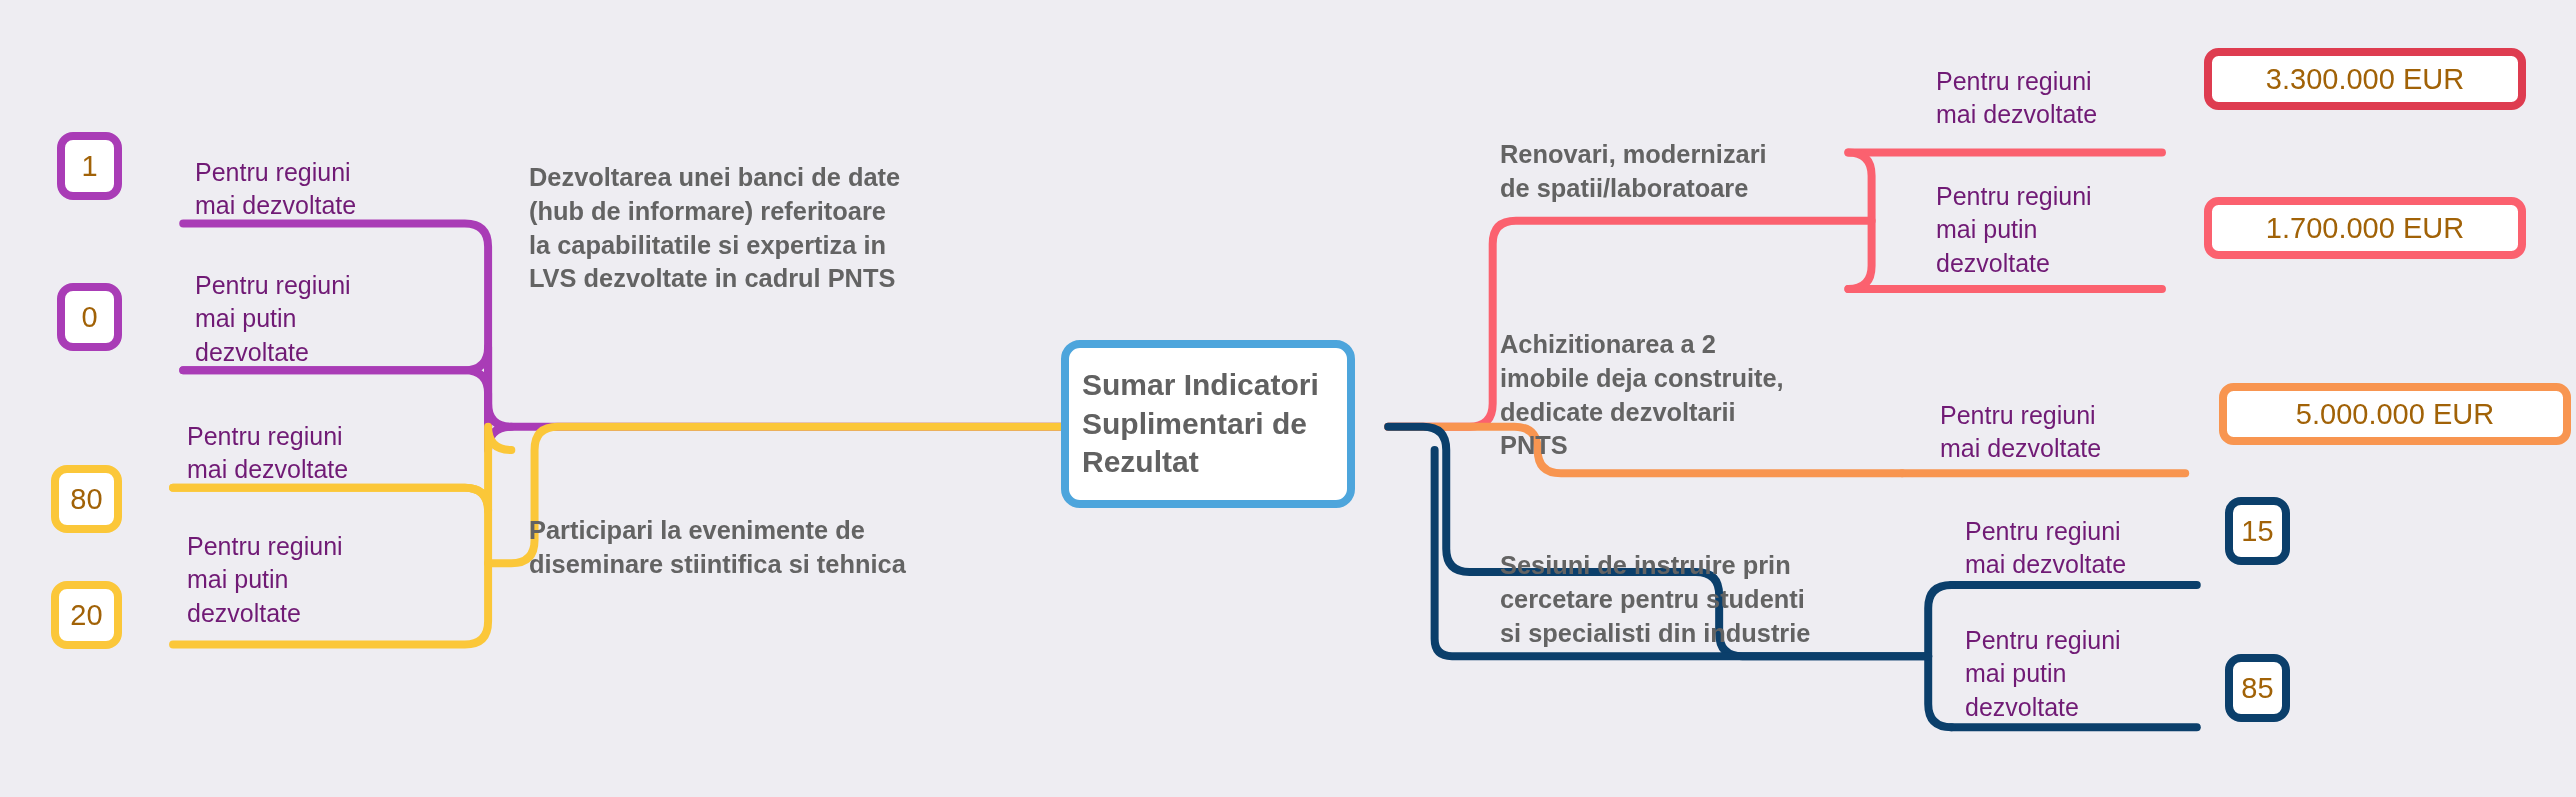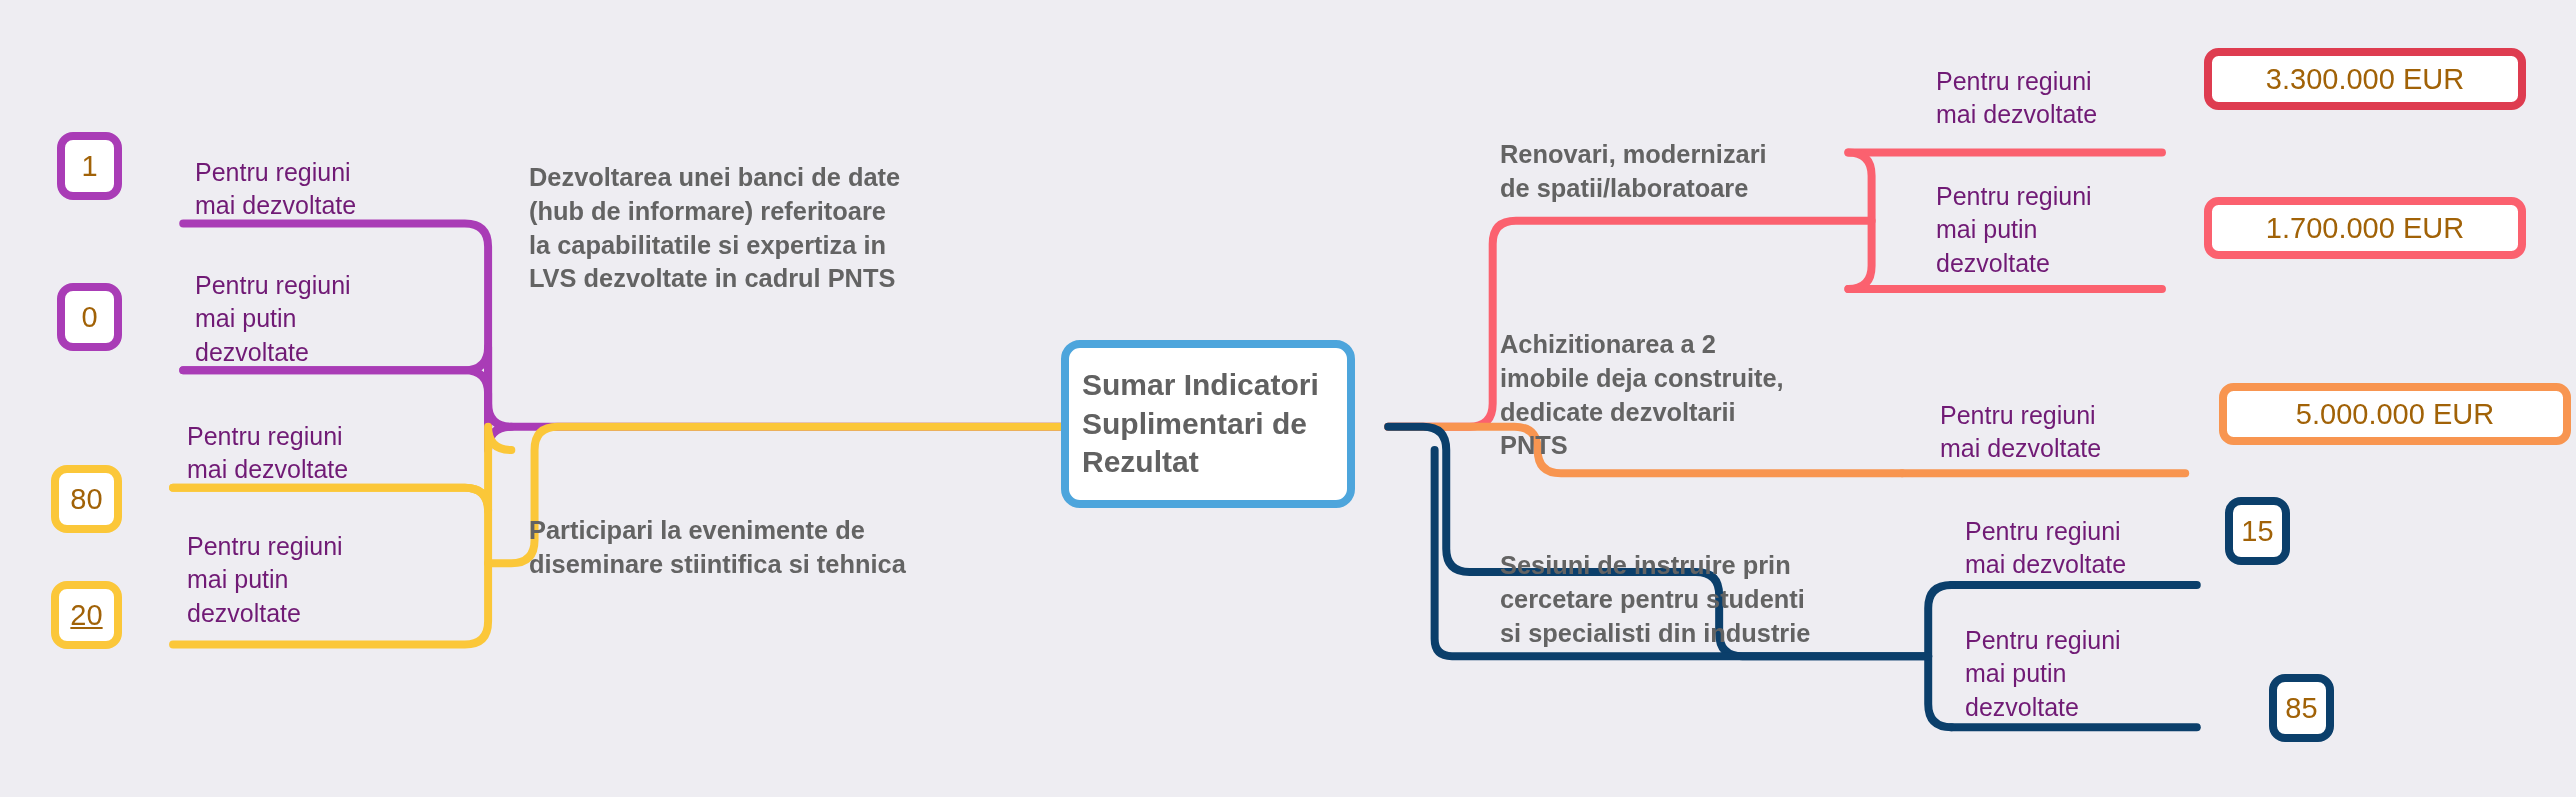--- a/index.html
+++ b/index.html
@@ -134,21 +134,21 @@
   <div class="branch-label" style="left:529px; top:161px; width:465px;">Dezvoltarea unei banci de date
 (hub de informare) referitoare
 la capabilitatile si expertiza in
 LVS dezvoltate in cadrul PNTS</div>
 
   <div class="chip sq wide" style="left:51px; top:425px; border-color:#fbc739;margin-top:40px;">80</div>
 
   <div class="leaf-label" style="left:187px; top:420px; width:240px;">Pentru regiuni
 mai dezvoltate</div>
 
-  <div class="chip sq wide" style="left:51px; top:581px; border-color:#fbc739;text-decoration:underline;">20</div>
+  <div class="chip sq wide" style="left:51px; top:581px; border-color:#fbc739;">20</div>
 
   <div class="leaf-label" style="left:187px; top:530px; width:240px;">Pentru regiuni
 mai putin
 dezvoltate</div>
 
   <div class="branch-label" style="left:529px; top:514px; width:508px;">Participari la evenimente de
 diseminare stiintifica si tehnica</div>
 
   <div class="branch-label" style="left:1500px; top:138px; width:407px;">Renovari, modernizari
 de spatii/laboratoare</div>
@@ -180,16 +180,16 @@
 
   <div class="leaf-label" style="left:1965px; top:515px; width:240px;">Pentru regiuni
 mai dezvoltate</div>
 
   <div class="chip sq" style="left:2225px; top:489px; border-color:#0b3f6b;margin-top:8px;">15</div>
 
   <div class="leaf-label" style="left:1965px; top:624px; width:240px;">Pentru regiuni
 mai putin
 dezvoltate</div>
 
-  <div class="chip sq" style="left:2225px; top:674px; border-color:#0b3f6b;margin-left:44px;">85</div>
+  <div class="chip sq" style="left:2225px; top:654px; border-color:#0b3f6b;">85</div>
 
 </div>
 
 
 </body></html>

